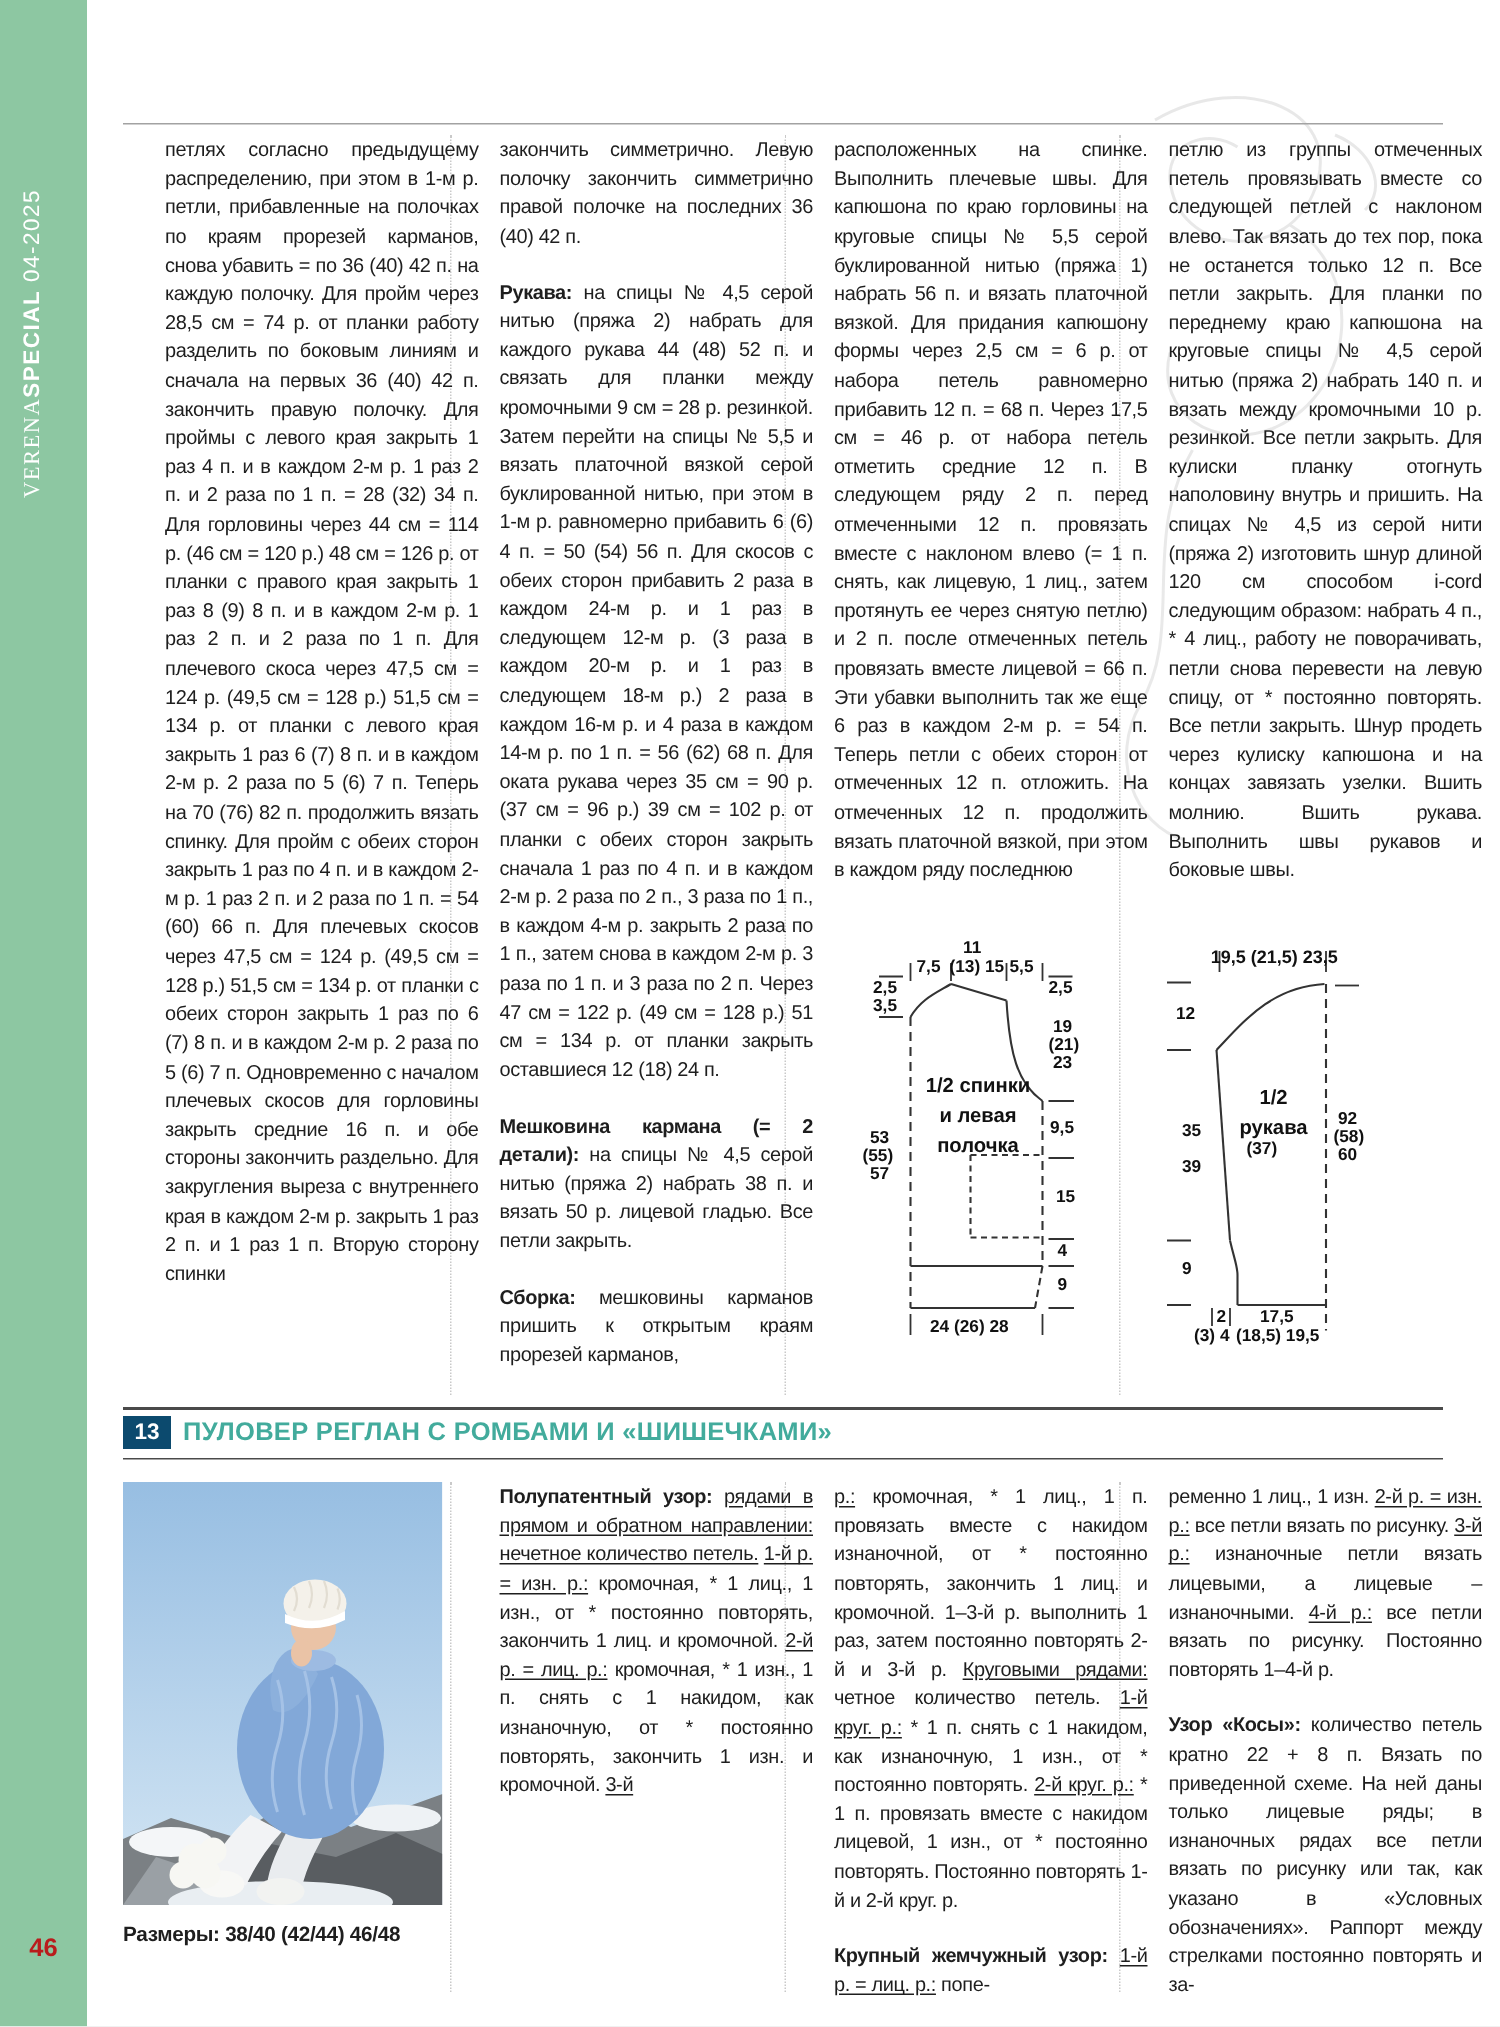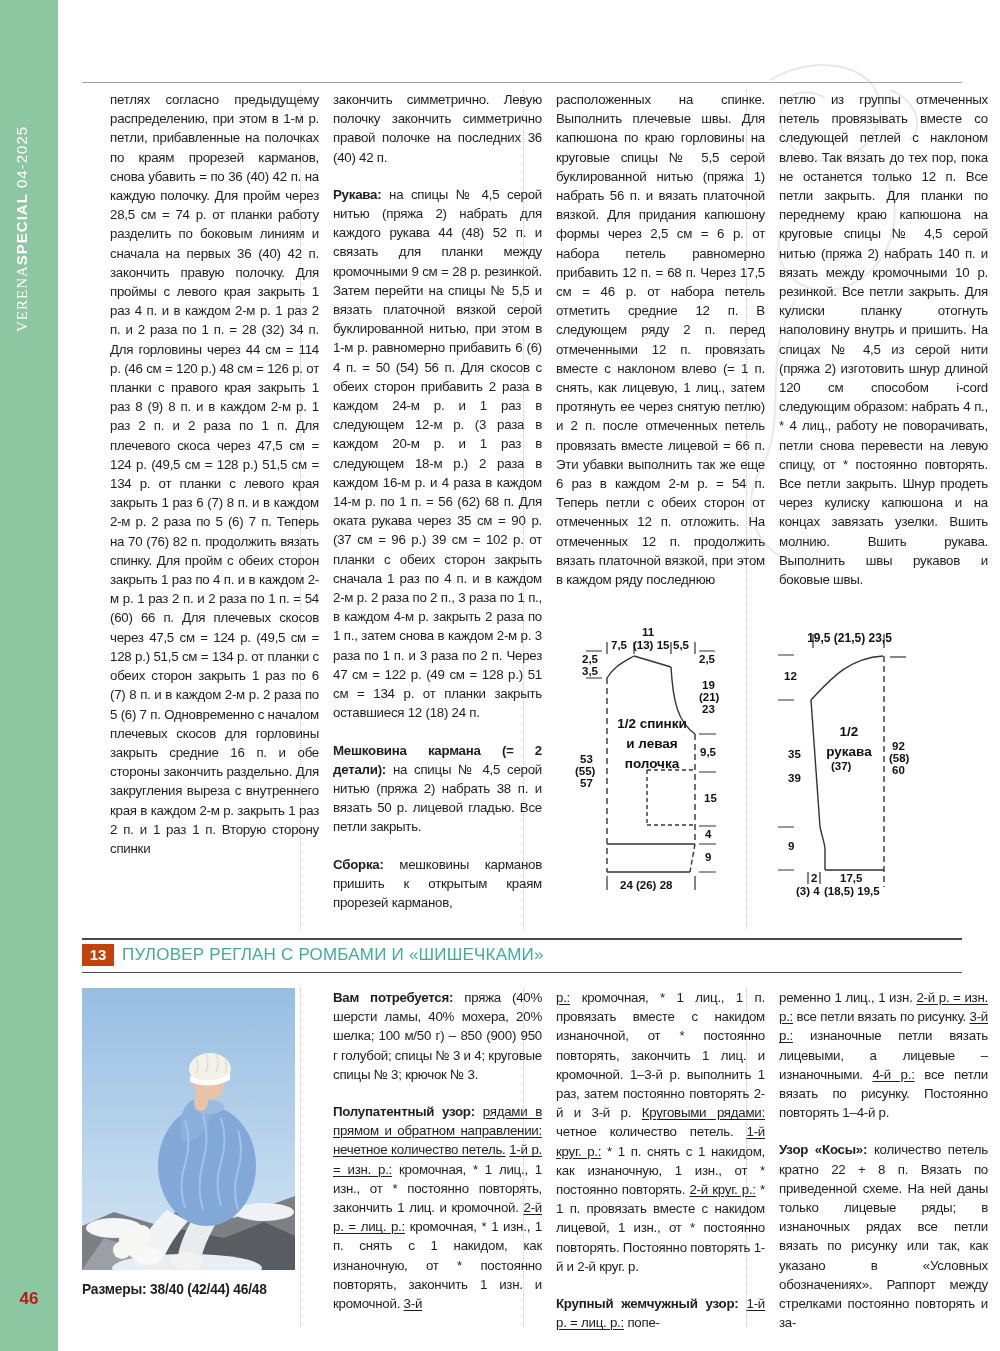--- a/index.html
+++ b/index.html
@@ -27,24 +27,24 @@
   .run-b{font-weight:bold;}
   .run-u{text-decoration:underline;text-underline-offset:2px;}
   .sep{position:absolute;width:0;border-left:1px dotted #c9c9c9;}
   
   .diagram{position:absolute;width:200px;height:290px;font-size:11.5px;font-weight:bold;color:#111;}
   .diagram svg{position:absolute;left:0;top:0;}
   .dl{position:absolute;white-space:nowrap;}
   .dcenter{position:absolute;text-align:center;font-size:13.5px;line-height:20px;}
   
   .sec-rule{position:absolute;left:82px;width:880px;height:2px;background:#4a4a4a;}
-  .sec-num{position:absolute;left:82px;top:944px;width:32px;height:22px;background:#c2410c;
+  .sec-num{position:absolute;left:82px;top:944px;width:32px;height:22px;background:#0c4a6e;
            color:#fff;font-size:15px;font-weight:bold;text-align:center;line-height:22px;}
   .sec-title{position:absolute;left:122px;top:945px;color:#42AB9C;font-size:17px;
-             font-weight:normal;letter-spacing:.2px;}
+             font-weight:bold;letter-spacing:.2px;}
   
   .photo{position:absolute;left:82px;top:988px;width:213px;height:282px;overflow:hidden;}
   .caption{position:absolute;left:82px;top:1280px;width:213px;font-size:13.8px;
            line-height:19px;font-weight:bold;letter-spacing:-0.2px;}
 </style>
 </head>
 <body>
 
 <div class="page">
 
@@ -220,21 +220,20 @@
   </div>
   <div class="caption">
     <p style="margin:0"><span class="run-b">Размеры: 38/40 (42/44) 46/48</span></p>
   </div>
 
   <div class="sep" style="left:300px;top:988px;height:340px;"></div>
   <div class="sep" style="left:523px;top:988px;height:340px;"></div>
   <div class="sep" style="left:746px;top:988px;height:340px;"></div>
 
   <div class="col" style="left:305px;top:988px;">
-    <p><span class="run-b">Вам потребуется:</span><span> пряжа (40% шерсти ламы, 40% мохера, 20% шелка; 100 м/50 г) – 850 (900) 950 г голубой; спицы № 3 и 4; круговые спицы № 3; крючок № 3.</span></p>
     <p><span class="run-b">Полупатентный узор:</span><span> </span><span class="run-u">рядами в прямом и обратном направлении: нечетное количество петель.</span><span> </span><span class="run-u">1-й р. = изн. р.:</span><span> кромочная, * 1 лиц., 1 изн., от * постоянно повторять, закончить 1 лиц. и кромочной. </span><span class="run-u">2-й р. = лиц. р.:</span><span> кромочная, * 1 изн., 1 п. снять с 1 накидом, как изнаночную, от * постоянно повторять, закончить 1 изн. и кромочной. </span><span class="run-u">3-й</span></p>
   </div>
   <div class="col" style="left:528px;top:988px;">
     <p><span class="run-u">р.:</span><span> кромочная, * 1 лиц., 1 п. провязать вместе с накидом изнаночной, от * постоянно повторять, закончить 1 лиц. и кромочной. 1–3-й р. выполнить 1 раз, затем постоянно повторять 2-й и 3-й р. </span><span class="run-u">Круговыми рядами:</span><span> четное количество петель. </span><span class="run-u">1-й круг. р.:</span><span> * 1 п. снять с 1 накидом, как изнаночную, 1 изн., от * постоянно повторять. </span><span class="run-u">2-й круг. р.:</span><span> * 1 п. провязать вместе с накидом лицевой, 1 изн., от * постоянно повторять. Постоянно повторять 1-й и 2-й круг. р.</span></p>
     <p><span class="run-b">Крупный жемчужный узор:</span><span> </span><span class="run-u">1-й р. = лиц. р.:</span><span> попе-</span></p>
   </div>
   <div class="col" style="left:751px;top:988px;">
     <p><span>ременно 1 лиц., 1 изн. </span><span class="run-u">2-й р. = изн. р.:</span><span> все петли вязать по рисунку. </span><span class="run-u">3-й р.:</span><span> изнаночные петли вязать лицевыми, а лицевые – изнаночными. </span><span class="run-u">4-й р.:</span><span> все петли вязать по рисунку. Постоянно повторять 1–4-й р.</span></p>
     <p><span class="run-b">Узор «Косы»:</span><span> количество петель кратно 22 + 8 п. Вязать по приведенной схеме. На ней даны только лицевые ряды; в изнаночных рядах все петли вязать по рисунку или так, как указано в «Условных обозначениях». Раппорт между стрелками постоянно повторять и за-</span></p>
   </div>

